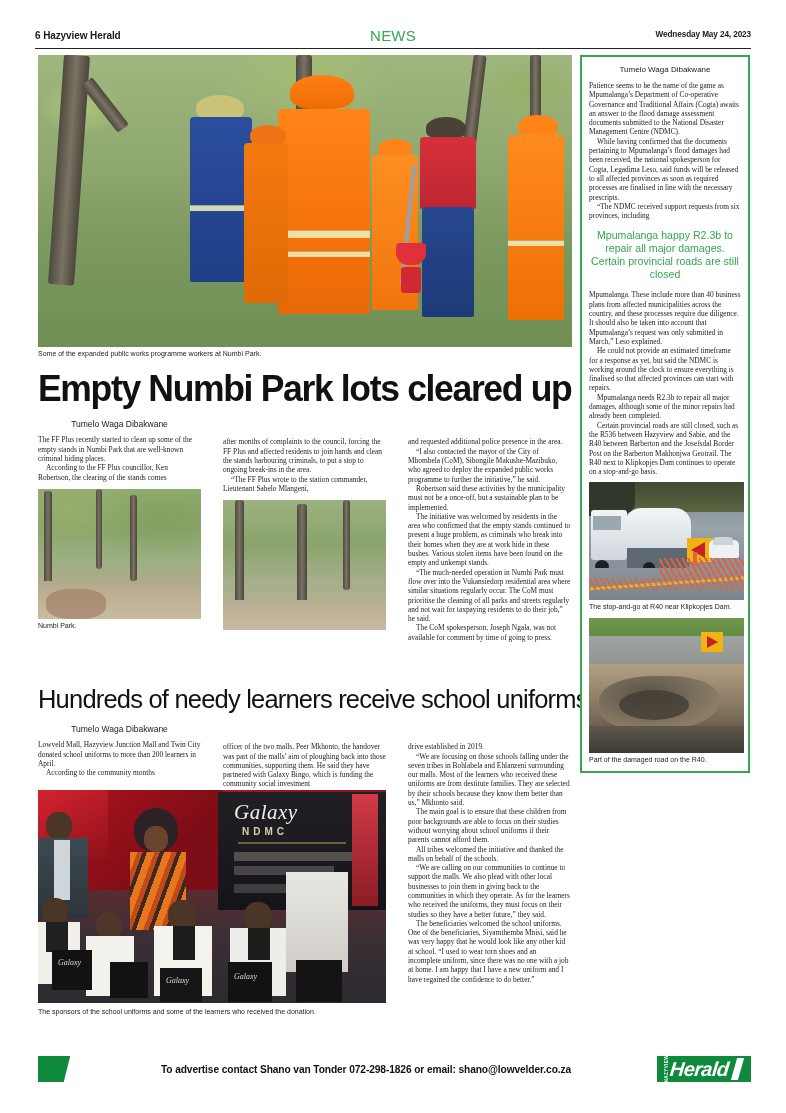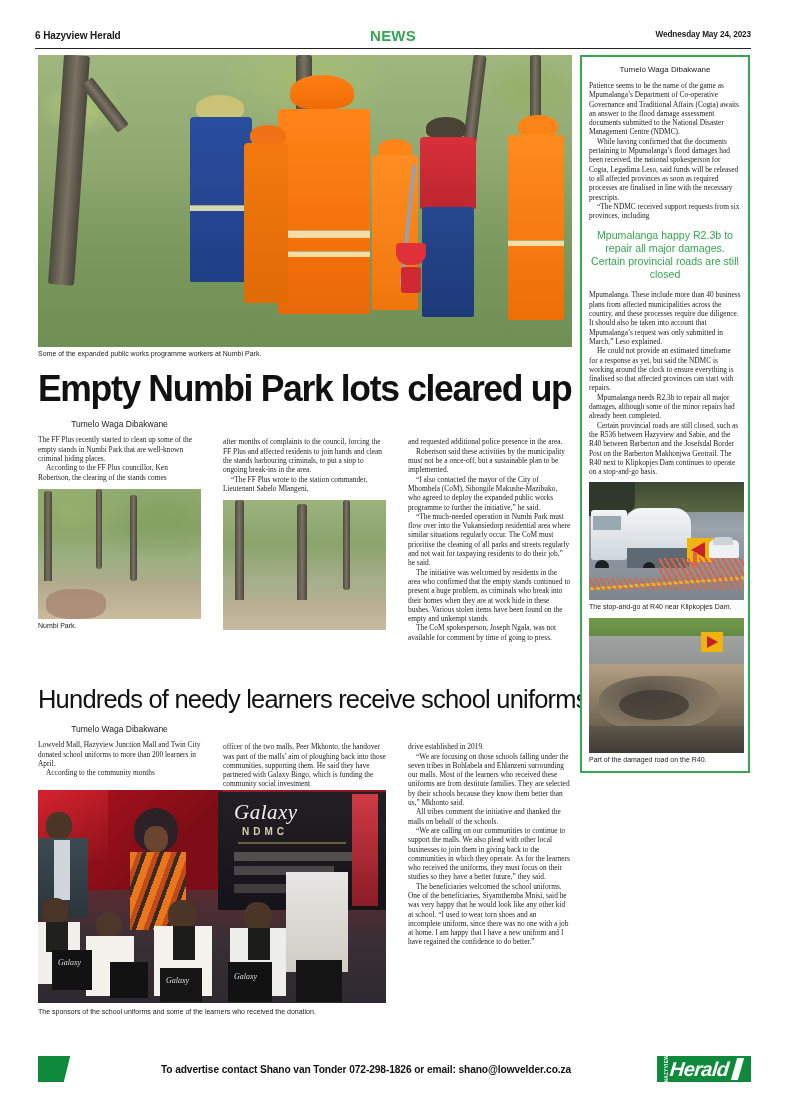--- a/index.html
+++ b/index.html
@@ -29,21 +29,21 @@
     border-bottom: 1.3px solid #222;
   }
   .mast-left {
     position: absolute; left: 0; top: 0;
     font-size: 10px; font-weight: bold; color: #1a1a1a;
     letter-spacing: -0.1px;
   }
   .mast-center {
     position: absolute; left: 0; right: 0; top: -3px;
     text-align: center;
-    font-size: 15px; font-weight: bold; color: #35a651;
+    font-size: 15px; font-weight: normal; color: #35a651;
     letter-spacing: 0.2px;
   }
   .mast-right {
     position: absolute; right: 0; top: 0;
     font-size: 8.2px; font-weight: bold; color: #1a1a1a;
     letter-spacing: -0.1px;
   }
 
   
   .main-col {
@@ -356,24 +356,24 @@
           <div class="tree-trunk" style="left:74px; top:4px; width:10px; height:100px;"></div>
           <div class="tree-trunk" style="left:120px; top:0; width:7px; height:90px;"></div>
           <div style="position:absolute;left:0;top:100px;width:163px;height:30px;background:linear-gradient(180deg,#b6ad91,#c7baa0);"></div>
         </div>
       </div>
 
       <div class="col c3">
         <div style="height:26px;"></div>
         <div class="body-text">
           <p class="noindent">and requested additional police presence in the area.</p>
+          <p>“I also contacted the mayor of the City of Mbombela (CoM), Sibongile Makushe-Mazibuko, who agreed to deploy the expanded public works programme to further the initiative,” he said.</p>
           <p>Robertson said these activities by the municipality must not be a once-off, but a sustainable plan to be implemented.</p>
-          <p>“I also contacted the mayor of the City of Mbombela (CoM), Sibongile Makushe-Mazibuko, who agreed to deploy the expanded public works programme to further the initiative,” he said.</p>
+          <p>The initiative was welcomed by residents in the area who confirmed that the empty stands continued to present a huge problem, as criminals who break into their homes when they are at work hide in these bushes. Various stolen items have been found on the empty and unkempt stands.</p>
           <p>“The much-needed operation in Numbi Park must flow over into the Vukansiedorp residential area where similar situations regularly occur. The CoM must prioritise the cleaning of all parks and streets regularly and not wait for taxpaying residents to do their job,” he said.</p>
-          <p>The initiative was welcomed by residents in the area who confirmed that the empty stands continued to present a huge problem, as criminals who break into their homes when they are at work hide in these bushes. Various stolen items have been found on the empty and unkempt stands.</p>
           <p>The CoM spokesperson, Joseph Ngala, was not available for comment by time of going to press.</p>
         </div>
       </div>
     </div>
 
     <h2 class="headline-2">Hundreds of needy learners receive school uniforms</h2>
 
     <div class="cols-3" style="height:320px; margin-top:3px;">
 
       <div class="col c1">
@@ -389,21 +389,22 @@
         <div class="body-text">
           <p class="noindent">officer of the two malls, Peer Mkhonto, the handover was part of the malls’ aim of ploughing back into those communities, supporting them. He said they have partnered with Galaxy Bingo, which is funding the community social investment</p>
         </div>
       </div>
 
       <div class="col c3">
         <div style="height:26px;"></div>
         <div class="body-text">
           <p class="noindent">drive established in 2019.</p>
           <p>“We are focusing on those schools falling under the seven tribes in Bohlabela and Ehlanzeni surrounding our malls. Most of the learners who received these uniforms are from destitute families. They are selected by their schools because they know them better than us,” Mkhonto said.</p>
-          <p>All tribes comment the initiative and thanked the malls on behalf of the schools.</p>
+          <p>The main goal is to ensure that these children from poor backgrounds are able to focus on their studies without worrying about school uniforms if their parents cannot afford them.</p>
+          <p>All tribes welcomed the initiative and thanked the malls on behalf of the schools.</p>
           <p>“We are calling on our communities to continue to support the malls. We also plead with other local businesses to join them in giving back to the communities in which they operate. As for the learners who received the uniforms, they must focus on their studies so they have a better future,” they said.</p>
           <p>The beneficiaries welcomed the school uniforms. One of the beneficiaries, Siyamthemba Mnisi, said he was very happy that he would look like any other kid at school. “I used to wear torn shoes and an incomplete uniform, since there was no one with a job at home. I am happy that I have a new uniform and I have regained the confidence to do better.”</p>
         </div>
       </div>
 
       <div class="photo" id="uniform-photo" style="position:absolute; left:0; top:74px; width:348px; height:213px;">
 
         <div style="position:absolute;left:0;top:0;width:185px;height:100px;background:linear-gradient(135deg,#b5121e,#7d0d16 70%);"></div>
         <div style="position:absolute;left:0;top:0;width:70px;height:70px;background:linear-gradient(150deg,#d4232f,#8e1119);"></div>
 

